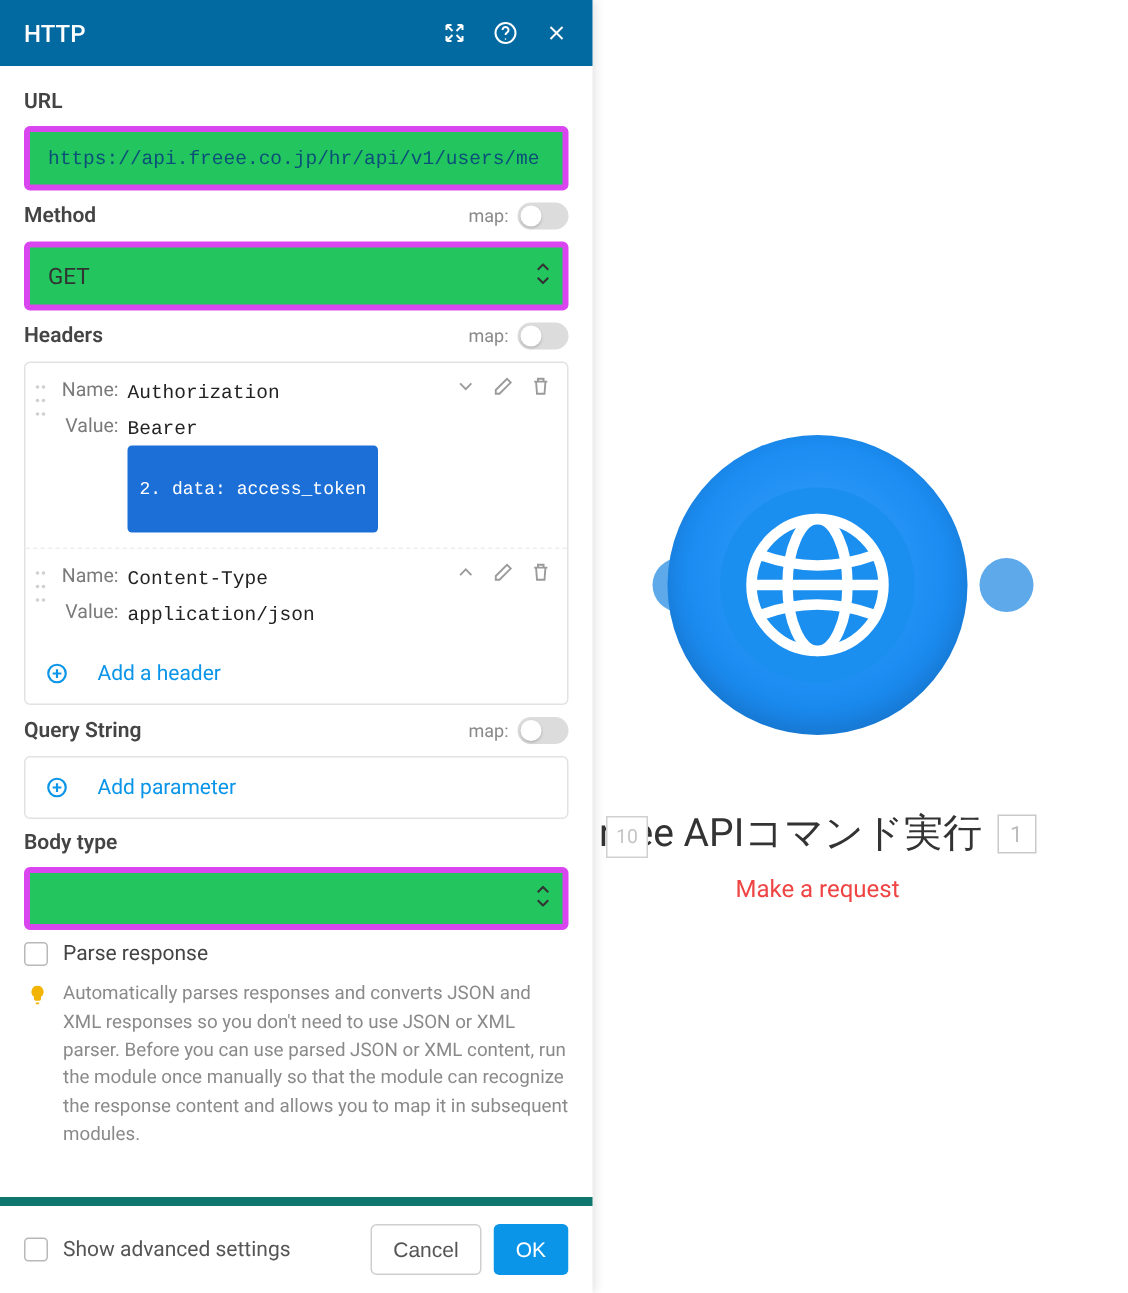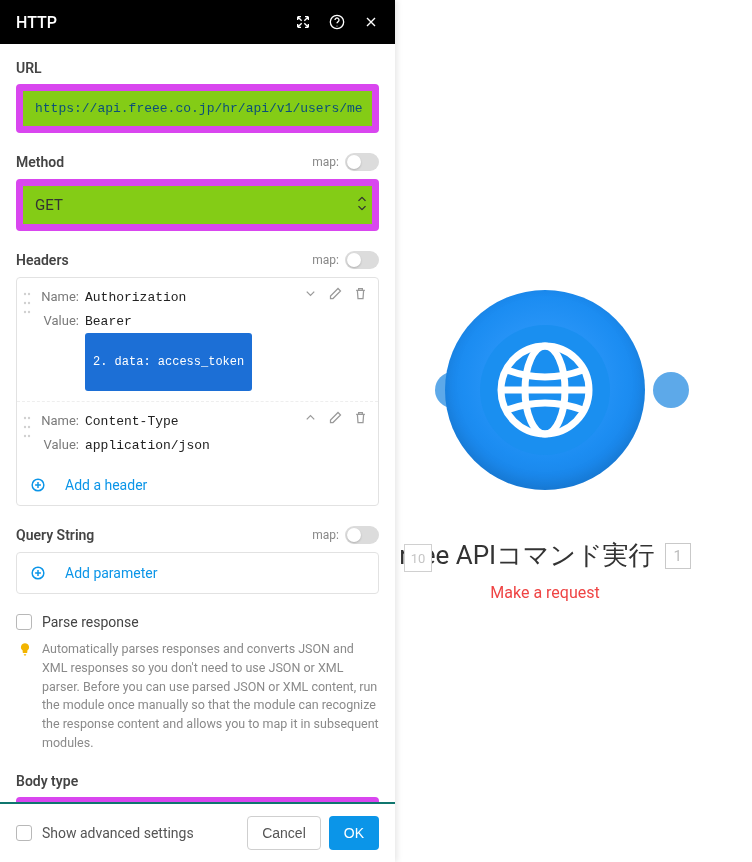--- a/index.html
+++ b/index.html
@@ -97,21 +97,21 @@
     left: 0; top: 0;
     width: 395px;
     height: 862px;
     background: #fff;
     box-shadow: 2px 0 6px rgba(0,0,0,0.10);
     display: flex;
     flex-direction: column;
     z-index: 10;
   }
   .panel-header {
-    background: #000000;
+    background: #0369a1;
     color: #fff;
     height: 44px;
     display: flex;
     align-items: center;
     padding: 0 16px;
   }
   .panel-header-title {
     font-size: 16px;
     font-weight: 500;
     flex: 1;
@@ -127,21 +127,21 @@
     cursor: pointer;
     display: flex; align-items: center; justify-content: center;
   }
   .header-icon svg { width: 100%; height: 100%; stroke: currentColor; fill: none; stroke-width: 2; }
 
   .panel-body {
     flex: 1;
     padding: 16px;
     overflow-y: auto;
   }
-  .field-block { margin-bottom: 20px; }
+  .field-block { margin-bottom: 8px; }
   .field-header {
     display: flex;
     align-items: center;
     justify-content: space-between;
     margin-bottom: 8px;
   }
   .field-label {
     color: #444;
     font-size: 14px;
     font-weight: 600;
@@ -162,26 +162,26 @@
     position: absolute;
     width: 14px; height: 14px;
     background: #fff;
     border-radius: 50%;
     top: 2px; left: 2px;
     box-shadow: 0 1px 2px rgba(0,0,0,0.2);
   }
 
   .text-input, .select-input {
     width: 100%;
-    border: 7px solid #d946ef;
+    border: 4px solid #d946ef;
     border-radius: 4px;
     padding: 10px 12px;
     font-size: 14px;
     color: #333;
-    background: #84cc16;
+    background: #22c55e;
   }
   .mono { font-family: "Courier New", Courier, monospace; color: #0b4f79; font-size: 13px; }
   .select-wrap { position: relative; }
   .select-caret {
     position: absolute; right: 12px; top: 50%; transform: translateY(-50%);
     color: #333;
     pointer-events: none;
   }
   .select-caret svg { width: 10px; height: 14px; }
 
@@ -274,21 +274,21 @@
   }
   .bulb {
     color: #f2b400;
     flex-shrink: 0;
     width: 14px; height: 14px;
     margin-top: 2px;
   }
   .bulb svg { width: 100%; height: 100%; fill: currentColor; }
 
   .panel-footer {
-    border-top: 2px solid #0f766e;
+    border-top: 6px solid #0f766e;
     padding: 12px 16px;
     display: flex;
     align-items: center;
     justify-content: center;
   }
   .footer-left {
     display: flex; align-items: center; gap: 10px; flex: 1;
     color: #555; font-size: 14px;
   }
   .btn {
@@ -493,48 +493,48 @@
                 <circle cx="12" cy="12" r="10"></circle>
                 <path d="M12 7v10M7 12h10"></path>
               </svg>
           </span>
           <span>Add parameter</span>
         </div>
       </div>
     </div>
 
     <div class="field-block">
+      <div class="field-header">
+        <div class="field-label">Body type</div>
+      </div>
+      <div class="select-wrap">
+        <div class="text-input" style="height:42px;"></div>
+        <span class="select-caret">
+          <svg viewBox="0 0 10 16">
+              <path d="M1 5l4-4 4 4M1 11l4 4 4-4" fill="none" stroke="currentColor" stroke-width="1.6"></path>
+            </svg>
+        </span>
+      </div>
+    </div>
+
+    <div class="field-block">
       <div class="parse-row">
         <div class="checkbox"></div>
         <div class="parse-label">Parse response</div>
       </div>
       <div class="hint-row">
         <span class="bulb">
           <svg viewBox="0 0 24 24">
               <path d="M12 2a7 7 0 0 0-4 12.7V17a2 2 0 0 0 2 2h4a2 2 0 0 0 2-2v-2.3A7 7 0 0 0 12 2zm-2 19h4v1a1 1 0 0 1-1 1h-2a1 1 0 0 1-1-1v-1z"></path>
             </svg>
         </span>
         <span>Automatically parses responses and converts JSON and XML responses so you don't need to use JSON or XML parser. Before you can use parsed JSON or XML content, run the module once manually so that the module can recognize the response content and allows you to map it in subsequent modules.</span>
       </div>
     </div>
 
-    <div class="field-block">
-      <div class="field-header">
-        <div class="field-label">Body type</div>
-      </div>
-      <div class="select-wrap">
-        <div class="text-input" style="height:42px;"></div>
-        <span class="select-caret">
-          <svg viewBox="0 0 10 16">
-              <path d="M1 5l4-4 4 4M1 11l4 4 4-4" fill="none" stroke="currentColor" stroke-width="1.6"></path>
-            </svg>
-        </span>
-      </div>
-    </div>
-
   </div>
 
   <div class="panel-footer">
     <div class="footer-left">
       <div class="checkbox"></div>
       <span>Show advanced settings</span>
     </div>
     <button class="btn btn-cancel">Cancel</button>
     <button class="btn btn-ok">OK</button>
   </div>

